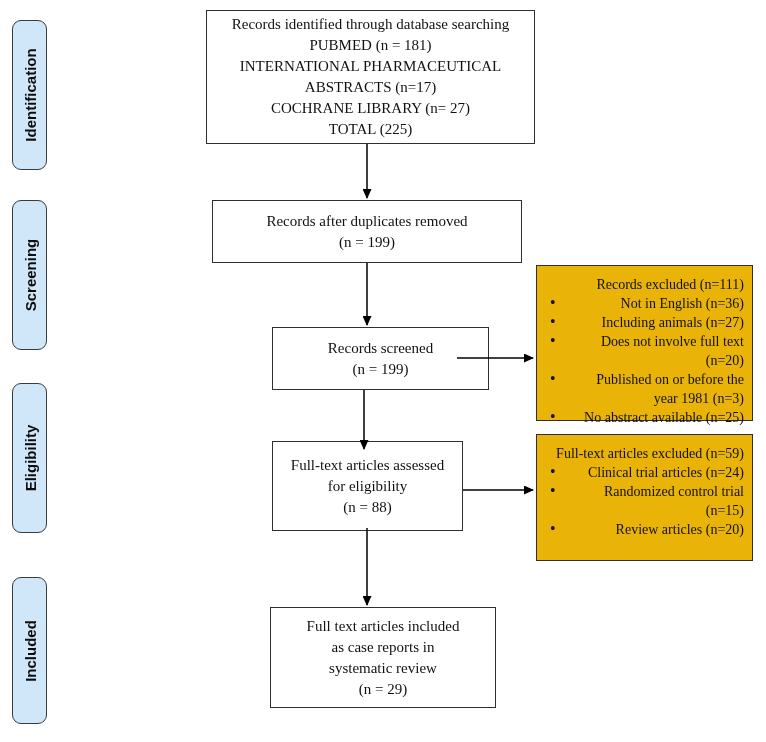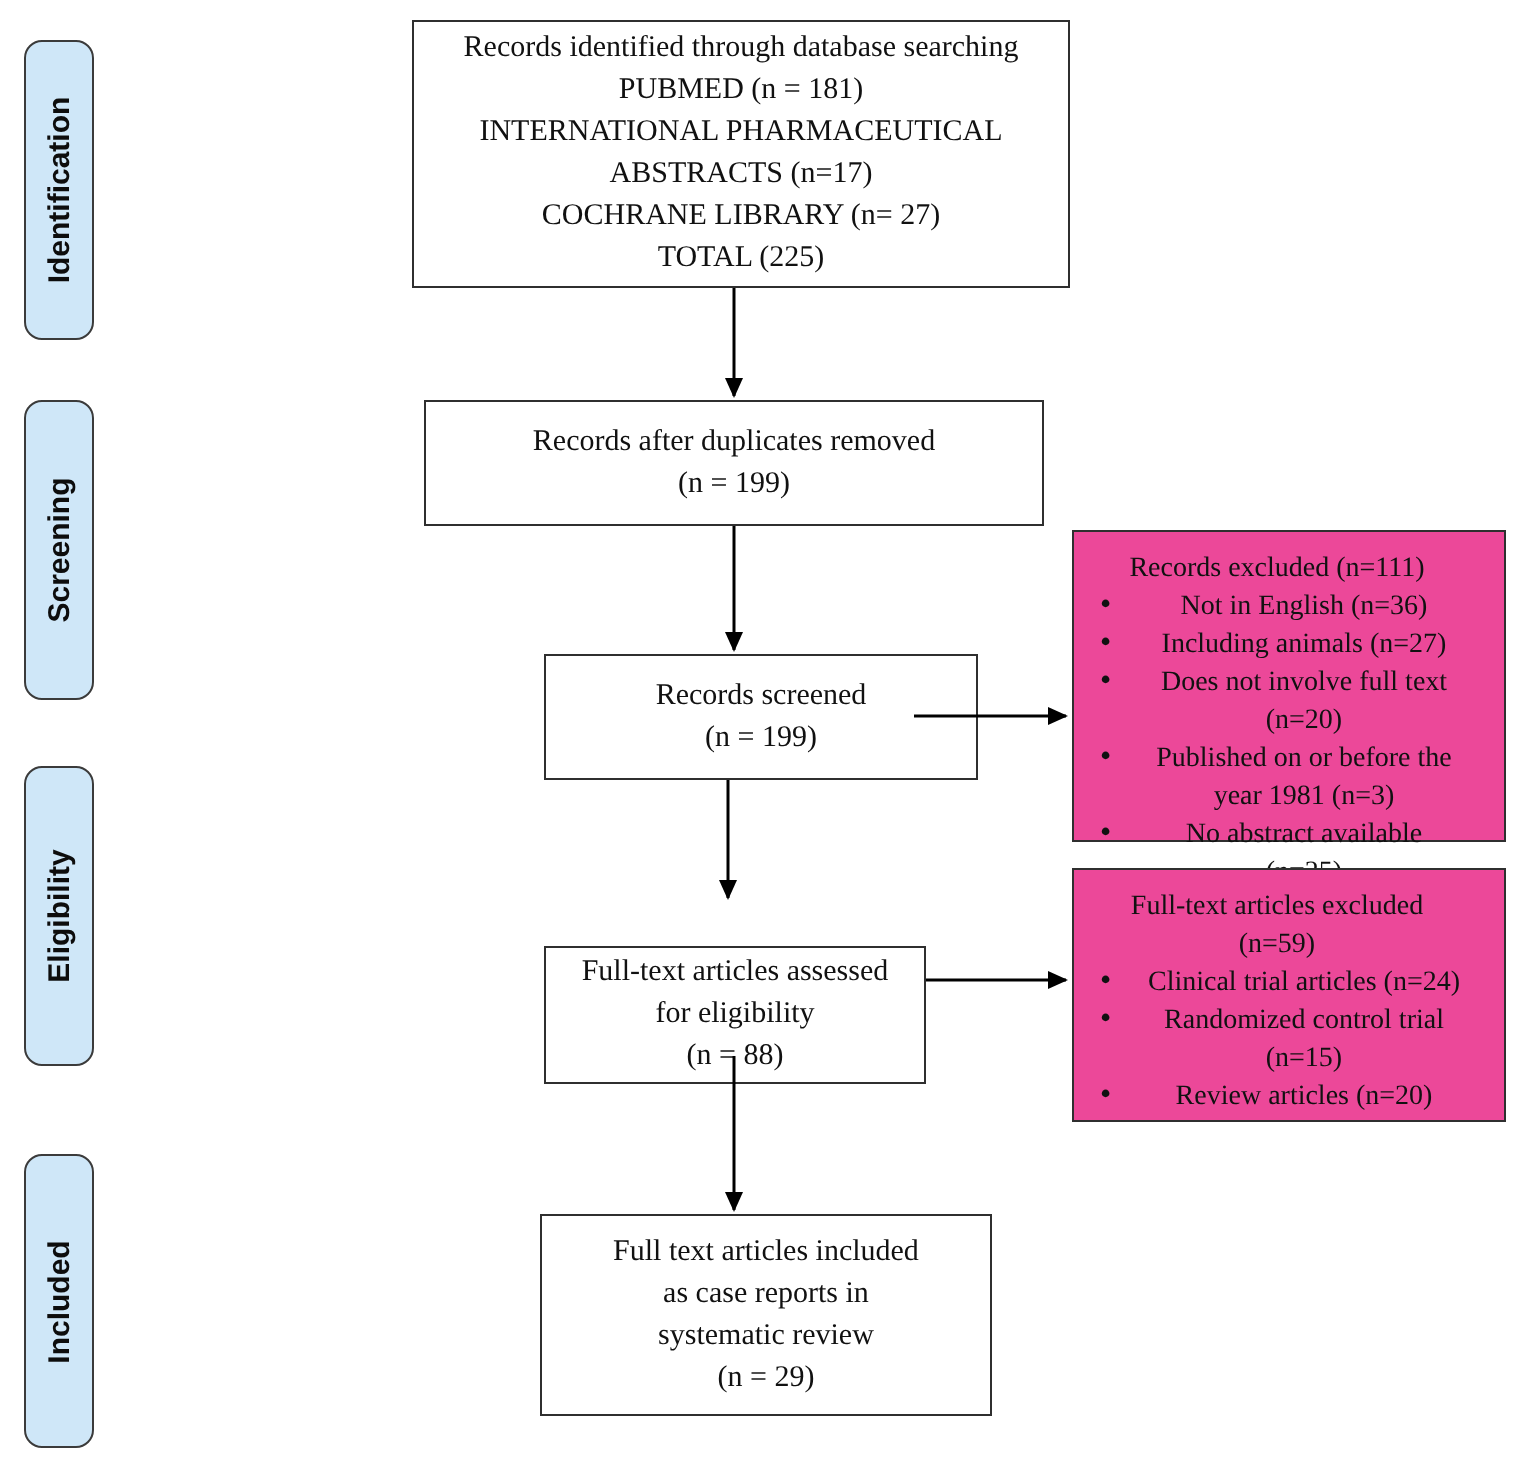--- a/index.html
+++ b/index.html
@@ -52,33 +52,33 @@
     display: flex;
     flex-direction: column;
     justify-content: center;
     text-align: center;
     font-size: 15px;
     line-height: 21px;
   }
   #box-identified         { left: 206px; top: 10px;  width: 329px; height: 134px; }
   #box-duplicates-removed { left: 212px; top: 200px; width: 310px; height: 63px; }
   #box-screened           { left: 272px; top: 327px; width: 217px; height: 63px; }
-  #box-fulltext-assessed  { left: 272px; top: 473px; width: 191px; height: 69px; }
+  #box-fulltext-assessed  { left: 272px; top: 441px; width: 191px; height: 90px; }
   #box-included-final     { left: 270px; top: 607px; width: 226px; height: 101px; }
 
   
   .exclusion-box {
     position: absolute;
     box-sizing: border-box;
-    background: #ec4899;
+    background: #eab308;
     border: 1.6px solid var(--box-border, #2f2f2f);
     font-size: 14px;
     line-height: 19px;
-    padding: 9px 22px 0 10px;
-    text-align: center;
+    padding: 9px 8px 0 10px;
+    text-align: right;
   }
   #box-records-excluded  { left: 536px; top: 265px; width: 217px; height: 156px; }
   #box-fulltext-excluded { left: 536px; top: 434px; width: 217px; height: 127px; }
   .exclusion-box ul {
     margin: 0;
     padding: 0;
     list-style: none;
   }
   .exclusion-box li {
     position: relative;

